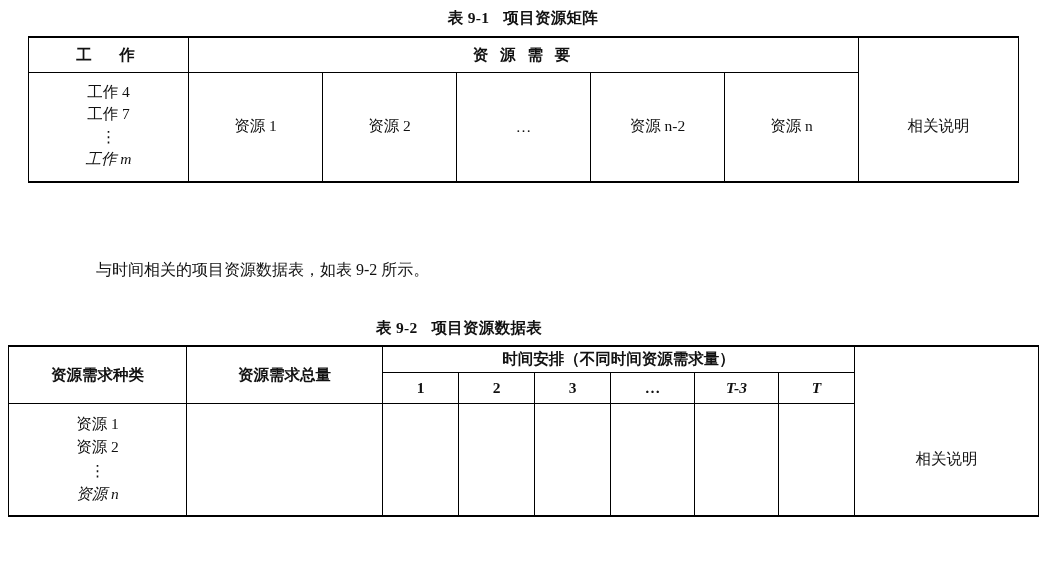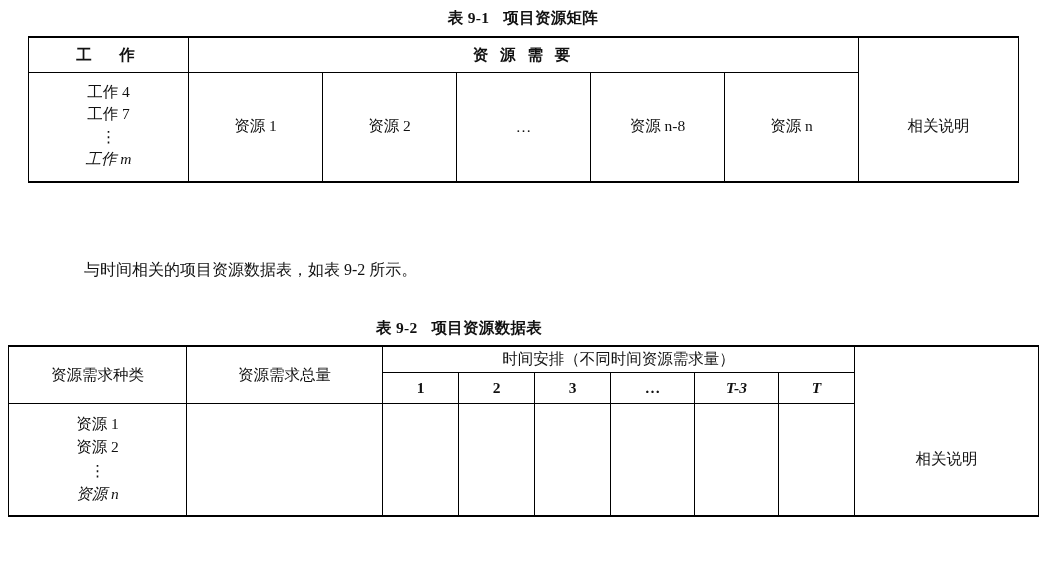--- a/index.html
+++ b/index.html
@@ -73,26 +73,26 @@
   
   .para {
     font-size: 16px;
     line-height: 1.6;
     text-indent: 2em;
   }
 
   
   #table1-wrap { position: absolute; left: 28px; top: 36px; width: 990px; }
   #caption1-wrap { position: absolute; left: 0; top: 8px; width: 1046px; }
-  #para-wrap { position: absolute; left: 52px; top: 257px; width: 950px; }
+  #para-wrap { position: absolute; left: 64px; top: 257px; width: 950px; }
   #caption2-wrap { position: absolute; left: 0; top: 318px; width: 918px; }
   #table2-wrap { position: absolute; left: 8px; top: 345px; width: 1030px; }
 
   .t2-head {
-    font-weight: normal;
+    font-weight: bold;
     font-size: 15.5px;
   }
   .t2-num {
     font-weight: bold;
     font-size: 15.5px;
     height: 26px;
   }
   .res-list {
     line-height: 1.5;
     font-size: 15.5px;
@@ -134,21 +134,21 @@
           <div class="work-list">
             <div>工作 4</div>
             <div>工作 7</div>
             <div>⋮</div>
             <div class="ital">工作 m</div>
           </div>
         </td>
         <td class="thick-bottom">资源 1</td>
         <td class="thick-bottom">资源 2</td>
         <td class="thick-bottom">…</td>
-        <td class="thick-bottom">资源 n-8</td>
+        <td class="thick-bottom">资源 n-2</td>
         <td class="thick-bottom">资源 n</td>
         <td class="thick-bottom no-top">相关说明</td>
       </tr>
     </tbody>
       </table>
   </div>
 
   <div id="para-wrap">
     <div class="para">与时间相关的项目资源数据表，如表 9-2 所示。</div>
   </div>

